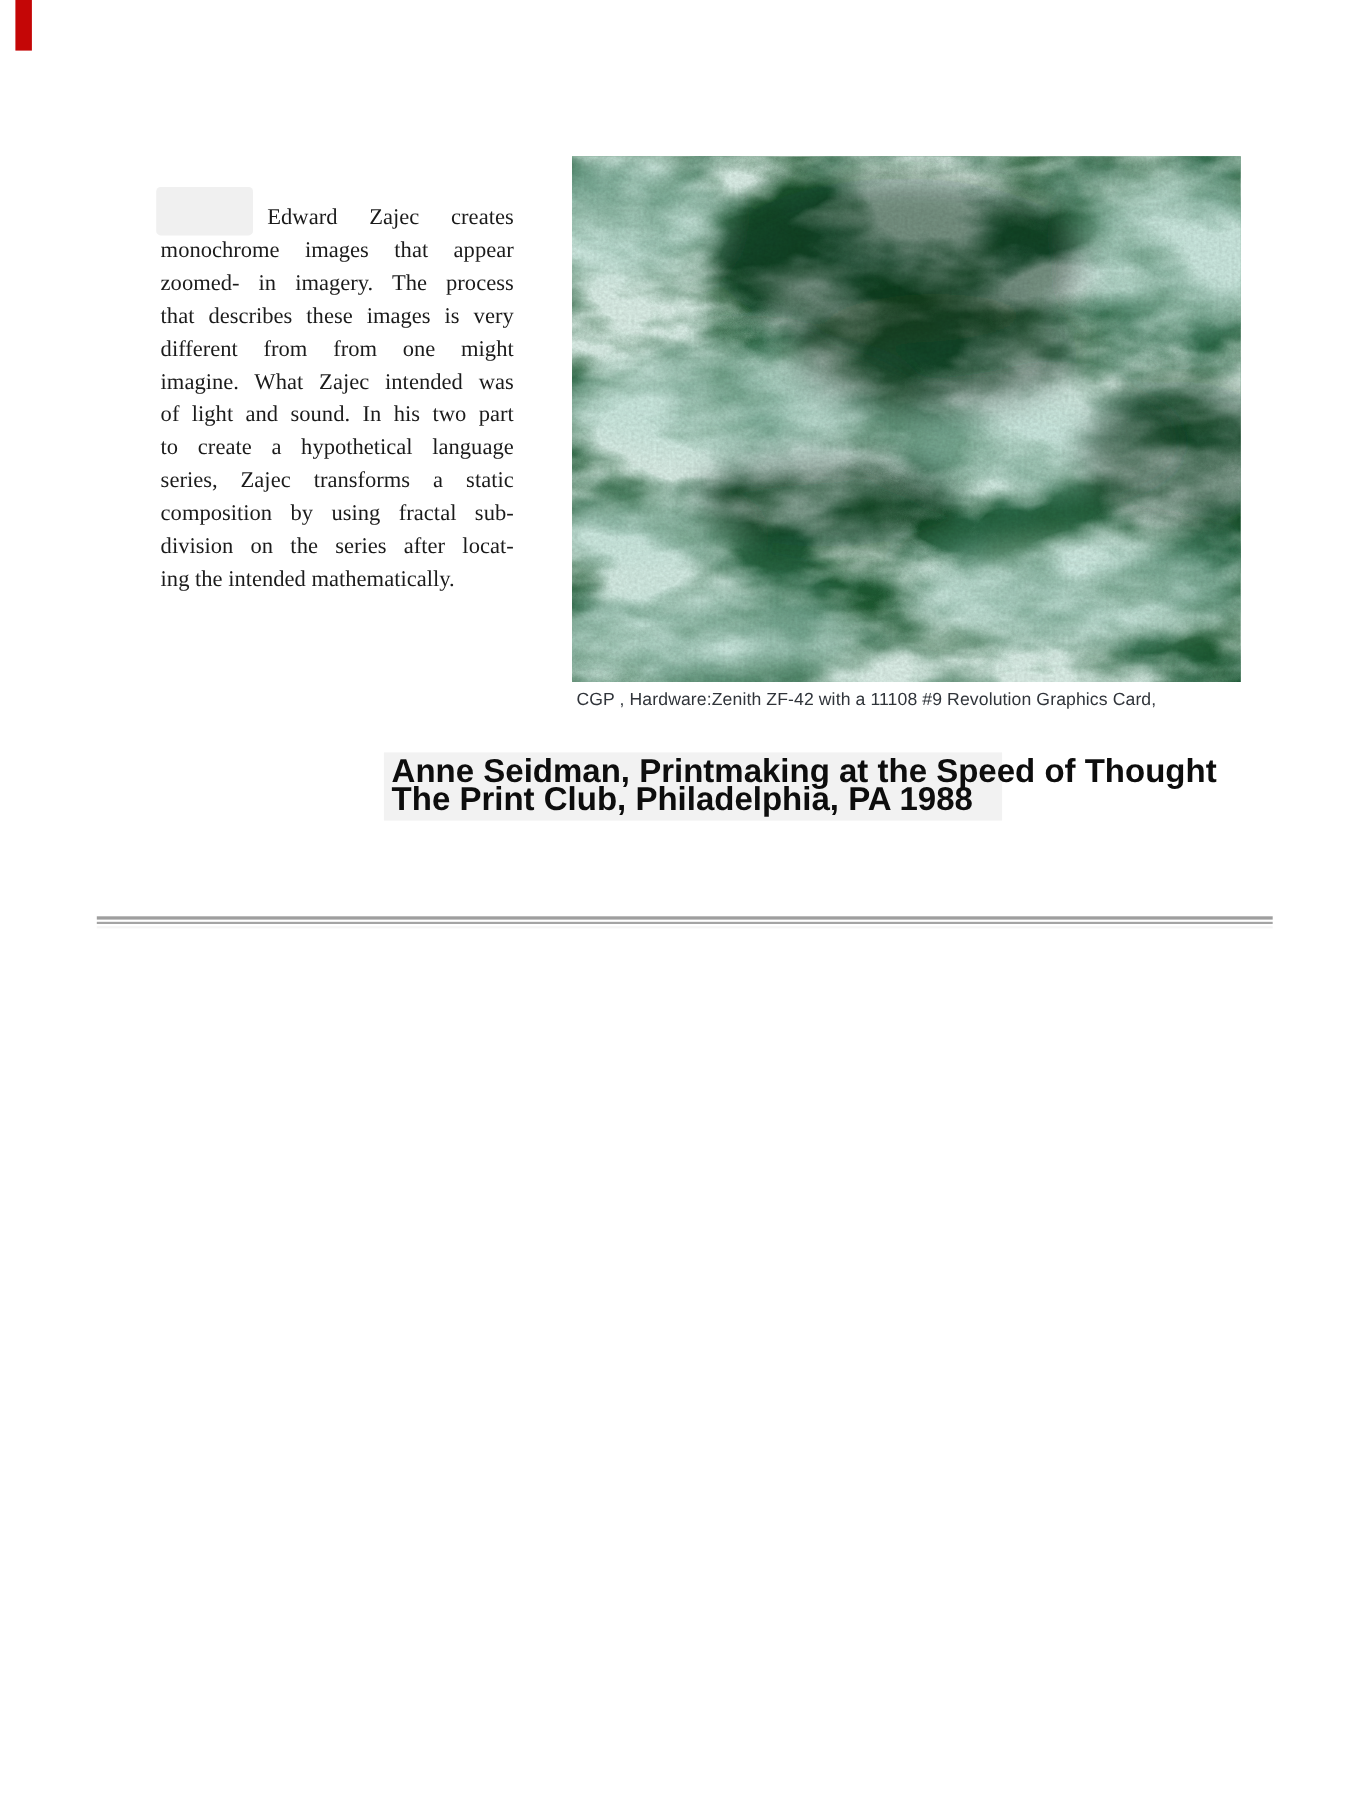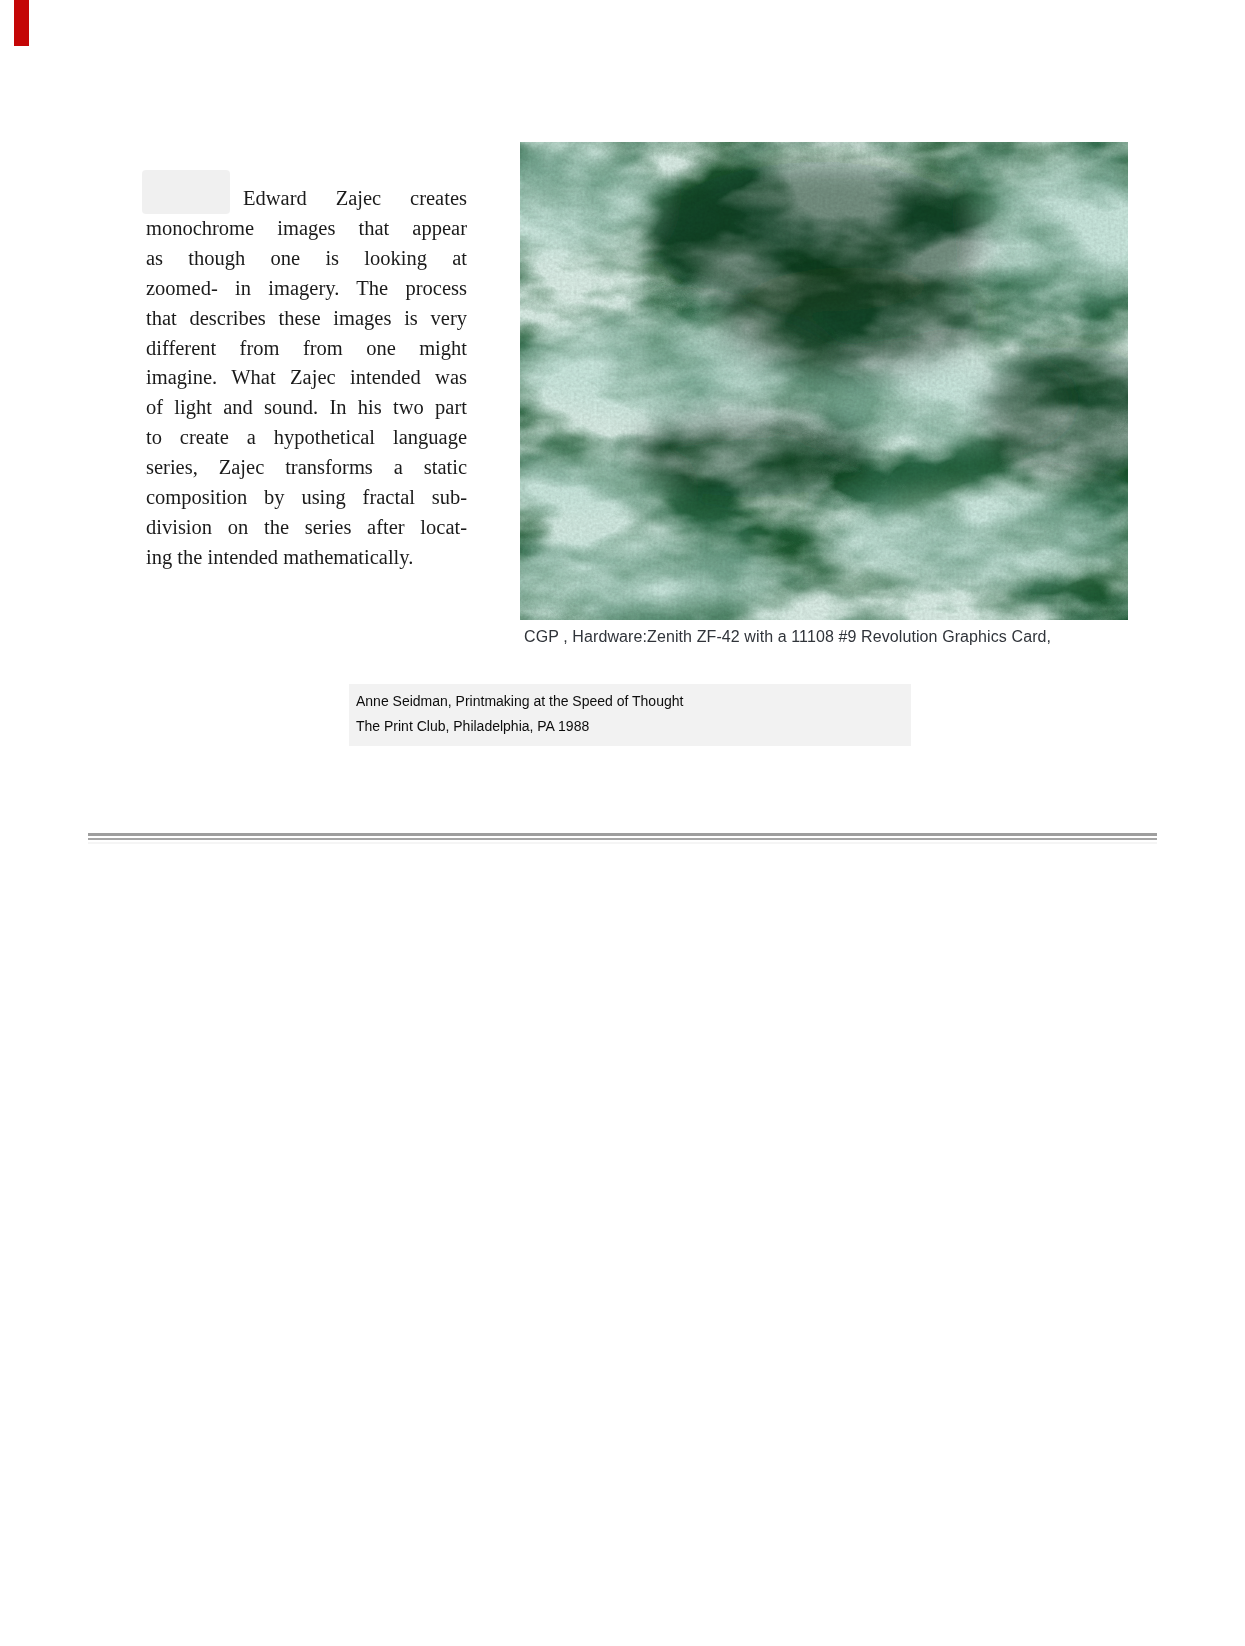--- a/index.html
+++ b/index.html
@@ -44,21 +44,21 @@
     font-size:16px;line-height:22px;letter-spacing:.1px;
     color:#30343a;
   }
   .caption div{white-space:nowrap;}
 
   .credit-bg{
     position:absolute;left:349px;top:684px;width:562px;height:62px;
   }
   .credit{
     position:absolute;left:356px;top:689px;
-    font-size:14px;font-weight:normal;line-height:25px;
+    font-size:30px;font-weight:bold;line-height:25px;
     color:#0d0d0d;
   }
   .credit div{white-space:nowrap;}
 
   .divider{position:absolute;left:88px;top:833px;width:1069px;}
   .divider .rule{height:2.5px;}
   .divider .gap{height:2px;background:transparent;}
   .divider .faint{height:2px;opacity:.55;}
 </style>
 </head>
@@ -66,21 +66,20 @@
 
 <div class="page">
 
   <div class="red-mark" style="background: rgb(196, 6, 6);"></div>
 
   <div class="smudge" style="background: rgb(237, 237, 237);"></div>
 
   <div class="article" style="color: rgb(27, 27, 27);">
       <div>Edward Zajec creates</div>
       <div>monochrome images that appear</div>
-      <div>as though one is looking at</div>
       <div>zoomed- in imagery.  The process</div>
       <div>that describes these images is very</div>
       <div>different from from one might</div>
       <div>imagine. What Zajec intended was</div>
       <div>of light and sound.  In his two part</div>
       <div>to create a hypothetical language</div>
       <div>series, Zajec transforms a static</div>
       <div>composition by using fractal sub-</div>
       <div>division on the series after locat-</div>
       <div>ing the intended mathematically.</div>

